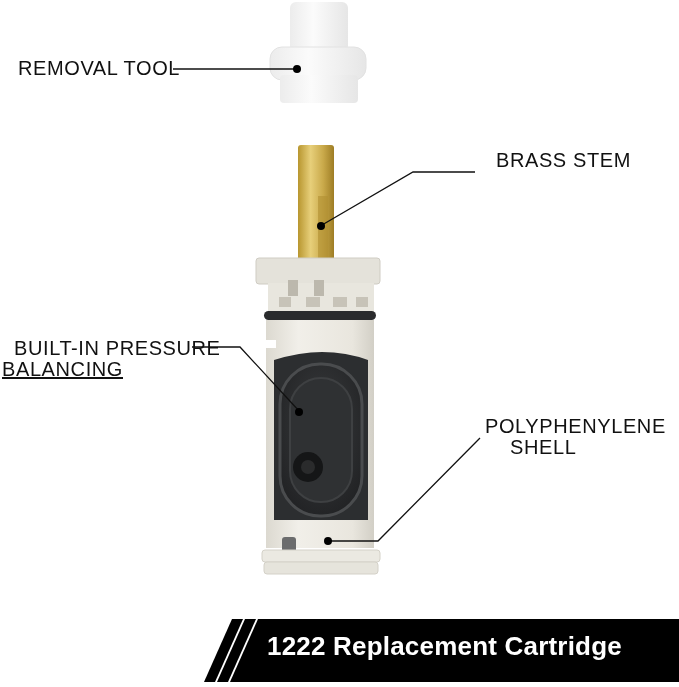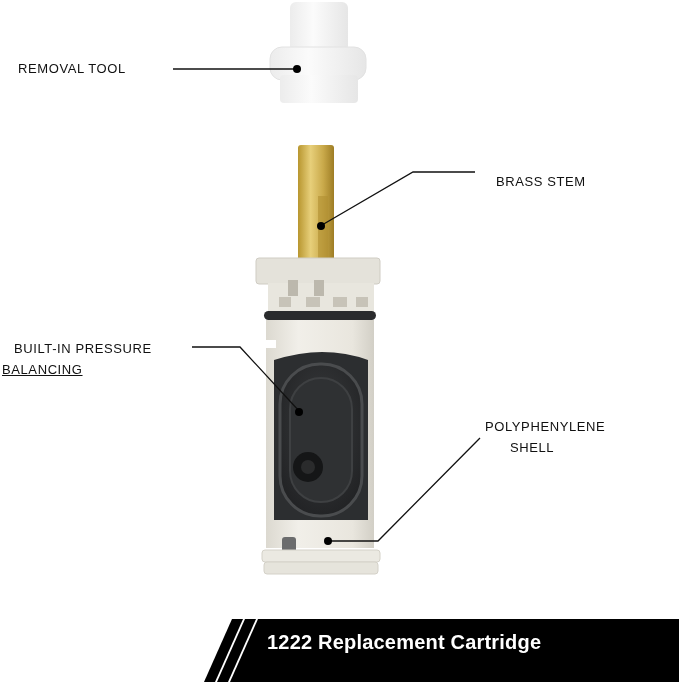--- a/index.html
+++ b/index.html
@@ -1,20 +1,20 @@
 <!DOCTYPE html>
 <html><head>
 <meta charset="utf-8">
 <style>
   html, body { margin:0; padding:0; background:#ffffff; }
   body { width:679px; height:687px; position:relative; overflow:hidden;
          font-family:"Liberation Sans", sans-serif; }
-  .label { position:absolute; color:#111; font-size:13px; letter-spacing:0.6px; line-height:21px; }
+  .label { position:absolute; color:#111; font-size:20px; letter-spacing:0.6px; line-height:21px; }
   svg.art { position:absolute; left:0; top:0; }
-  .banner-text { position:absolute; left:267px; top:631px; color:#fff; font-weight:bold; font-size:20px; letter-spacing:0.2px; }
+  .banner-text { position:absolute; left:267px; top:631px; color:#fff; font-weight:bold; font-size:26px; letter-spacing:0.2px; }
 </style>
 </head>
 <body>
 
 <svg class="art" width="679" height="687" viewBox="0 0 679 687">
   <defs>
     <linearGradient id="brassG" x1="0" x2="1">
       <stop offset="0" stop-color="#b8962f"></stop>
       <stop offset="0.35" stop-color="#e7cf7a"></stop>
       <stop offset="0.7" stop-color="#c9a94a"></stop>
@@ -84,19 +84,19 @@
   </g>
 
   <g fill="#000">
     <polygon points="232,619 243,619 215,682 204,682"></polygon>
     <polygon points="245,619 256,619 228,682 217,682"></polygon>
     <polygon points="258,619 679,619 679,682 230,682"></polygon>
   </g>
 </svg>
 
 <div class="label" style="left:18px;top:58px;">REMOVAL TOOL</div>
-<div class="label" style="left:496px;top:171px;">BRASS STEM</div>
+<div class="label" style="left:496px;top:150px;">BRASS STEM</div>
 <div class="label" style="left:14px;top:338px;">BUILT-IN PRESSURE</div>
 <div class="label" style="left:2px;top:359px;text-decoration:underline;">BALANCING</div>
 <div class="label" style="left:485px;top:416px;">POLYPHENYLENE</div>
 <div class="label" style="left:510px;top:437px;">SHELL</div>
 
 <div class="banner-text">1222 Replacement Cartridge</div>
 
 </body></html>

